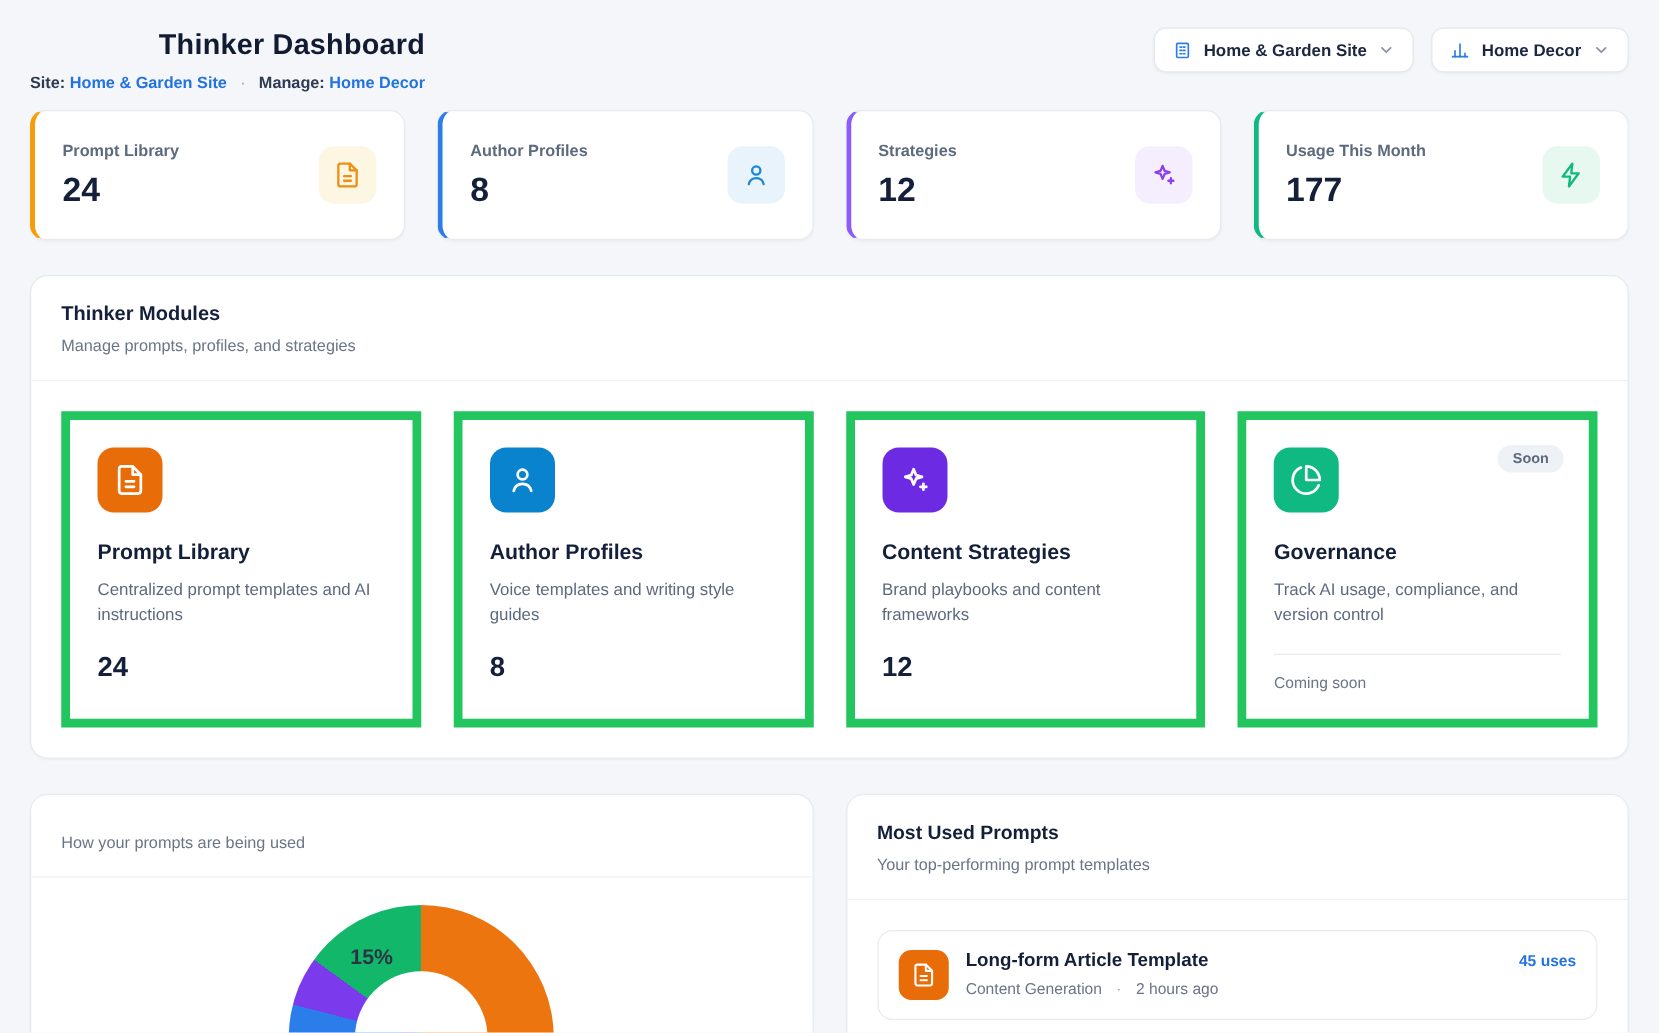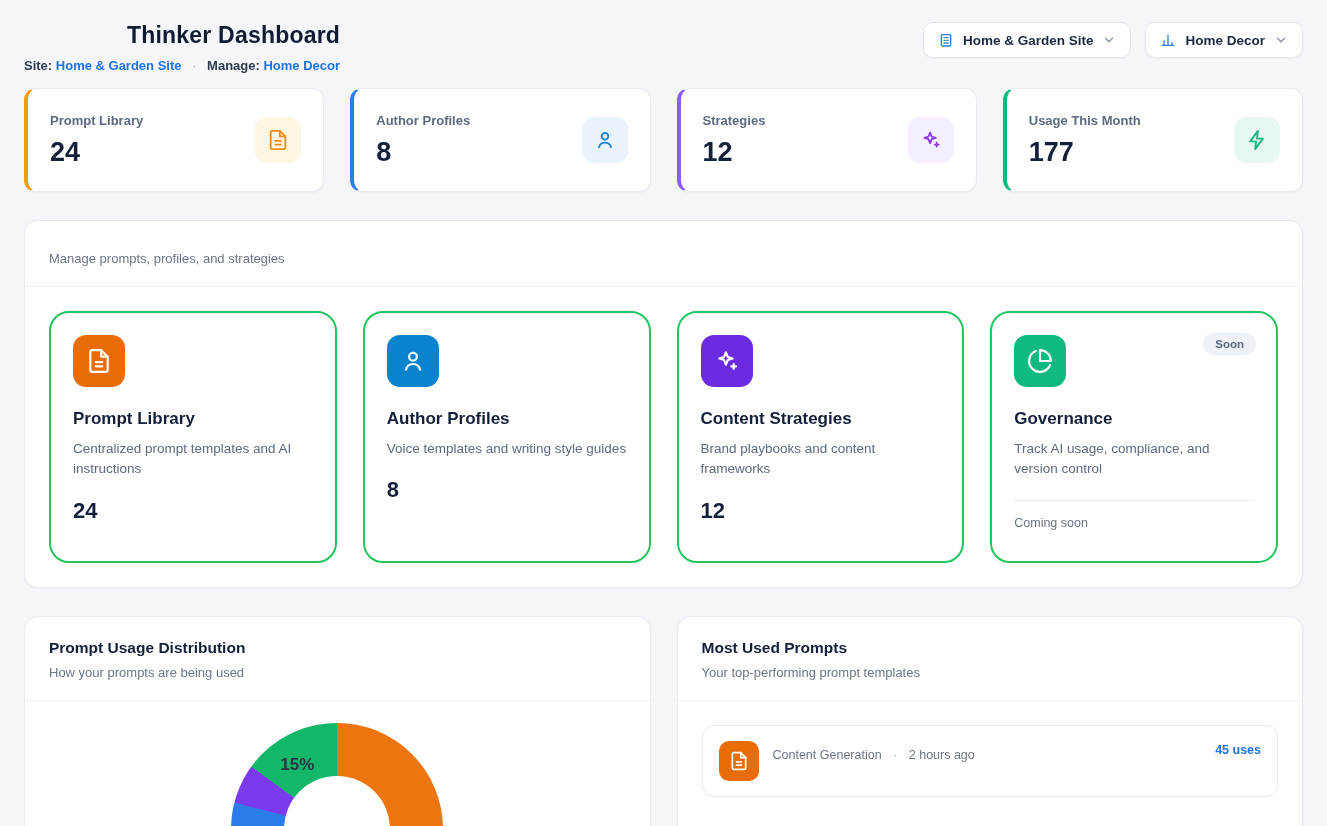--- a/index.html
+++ b/index.html
@@ -52,21 +52,21 @@
   
   .modules-card {
     margin-top:28px; background:#fff; border:1px solid #e7ebf0; border-radius:14px;
     box-shadow:0 1px 2px rgba(20,30,55,.04);
   }
   .section-head { padding:22px 24px 20px; border-bottom:1px solid #eef1f5; }
   .section-head h2 { font-size:16px; font-weight:700; color:#14203a; }
   .section-head p { margin-top:8px; font-size:13px; color:#6a7587; }
   .modules-grid { display:grid; grid-template-columns:repeat(4,1fr); gap:26px; padding:24px; }
   .module {
-    position:relative; background:#fff; border:2px solid #22c55e; border-radius:20px;
+    position:relative; background:#fff; border:7px solid #22c55e; border-radius:0;
     padding:22px; min-height:252px; cursor:pointer;
   }
   .module-icon { width:52px; height:52px; border-radius:13px; display:flex; align-items:center; justify-content:center; color:#fff; }
   .module-icon.orange { background:#e86d09; }
   .module-icon.blue   { background:#0a83cf; }
   .module-icon.purple { background:#6d2ae3; }
   .module-icon.green  { background:#10b981; }
   .module h3 { margin-top:22px; font-size:17px; font-weight:800; color:#14203a; }
   .module .desc { margin-top:10px; font-size:13.5px; color:#5d6a7e; line-height:1.5; }
   .module .count { margin-top:18px; font-size:22px; font-weight:800; color:#14203a; }
@@ -198,20 +198,21 @@
       <div class="stat-icon">
         <svg width="22" height="22" viewBox="0 0 24 24" fill="none" stroke="currentColor" stroke-width="2" stroke-linecap="round" stroke-linejoin="round">
             <path d="M13 2 4.5 13.5H11L10 22l8.5-11.5H12z"></path>
           </svg>
       </div>
     </div>
   </div>
 
   <div class="modules-card">
     <div class="section-head">
+      <h2>Thinker Modules</h2>
       <p>Manage prompts, profiles, and strategies</p>
     </div>
     <div class="modules-grid">
 
       <div class="module">
         <div class="module-icon orange">
           <svg width="26" height="26" viewBox="0 0 24 24" fill="none" stroke="currentColor" stroke-width="2" stroke-linecap="round" stroke-linejoin="round">
               <path d="M14 2H6a2 2 0 0 0-2 2v16a2 2 0 0 0 2 2h12a2 2 0 0 0 2-2V8z"></path>
               <path d="M14 2v6h6"></path>
               <path d="M9 13h6M9 17h6"></path>
@@ -259,21 +260,20 @@
         <div class="coming">Coming soon</div>
       </div>
 
     </div>
   </div>
 
   <div class="bottom">
 
     <div class="panel">
       <div class="section-head">
-        <h2>Prompt Usage Distribution</h2>
         <p>How your prompts are being used</p>
       </div>
       <div class="chart-area">
         <div class="donut" style="background: conic-gradient(rgb(237, 117, 15) 0deg, rgb(237, 117, 15) 151.2deg, rgb(43, 125, 233) 151.2deg, rgb(43, 125, 233) 284.4deg, rgb(124, 58, 237) 284.4deg, rgb(124, 58, 237) 306deg, rgb(18, 183, 106) 306deg, rgb(18, 183, 106) 360deg);">
           <span class="seg-label">15%</span>
         </div>
       </div>
     </div>
 
     <div class="panel">
@@ -283,20 +283,21 @@
       </div>
       <div class="prompt-item">
         <div class="prompt-icon">
           <svg width="20" height="20" viewBox="0 0 24 24" fill="none" stroke="currentColor" stroke-width="2" stroke-linecap="round" stroke-linejoin="round">
               <path d="M14 2H6a2 2 0 0 0-2 2v16a2 2 0 0 0 2 2h12a2 2 0 0 0 2-2V8z"></path>
               <path d="M14 2v6h6"></path>
               <path d="M9 13h6M9 17h6"></path>
             </svg>
         </div>
         <div class="prompt-info">
+          <div class="prompt-title">Long-form Article Template</div>
           <div class="prompt-meta">
             <span>Content Generation</span>
             <span class="dot">·</span>
             <span>2 hours ago</span>
           </div>
         </div>
         <div class="uses">45 uses</div>
       </div>
     </div>
 

